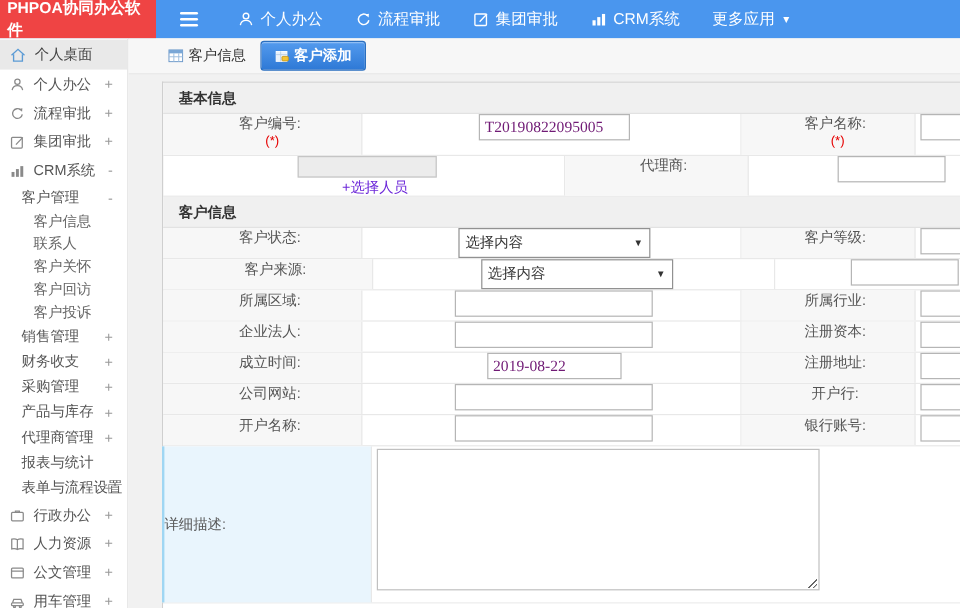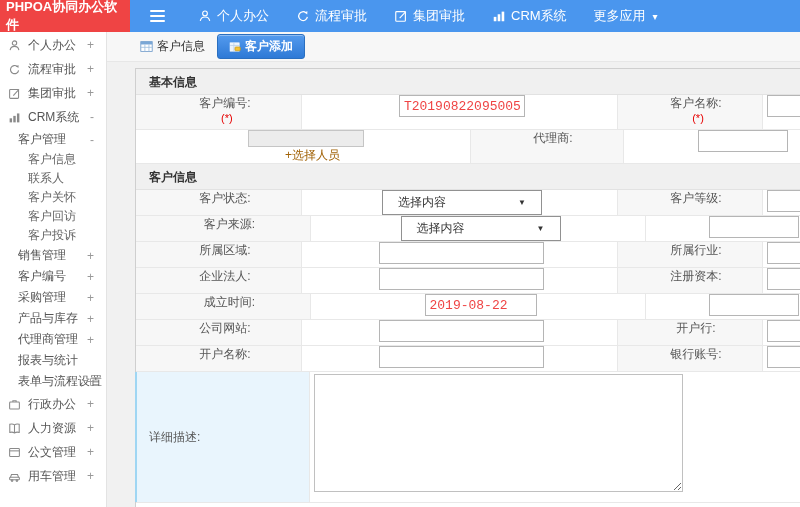--- a/index.html
+++ b/index.html
@@ -45,32 +45,32 @@
     font-weight:bold; color:#333; padding-left:13px; }
   .frow { display:flex; border-bottom:1px solid #e8e8e8; }
   .cell { display:flex; align-items:center;flex-direction:column; }
   .c-l1 { width:175px; background:#f7f7f7; border-right:1px solid #e8e8e8; padding-left:13px; }
   .c-f1 { width:335px; border-right:1px solid #e8e8e8; padding-left:5px; }
   .c-l2 { width:153px; background:#f7f7f7; border-right:1px solid #e8e8e8; padding-left:12px; }
   .c-f2 { flex:1; padding-left:4px; }
   .h35 { height:35px; } .h34 { height:34px; } .h26 { height:26px; }
   .req { color:#e60000; margin-left:4px; font-size:11px; }
 
-  .inp { height:22px; border:1px solid #b5b5b5; background:#fff; font-size:13px; color:#ef4444;
-    padding:0 4px; font-family:Liberation Mono, monospace; }
+  .inp { height:22px; border:1px solid #b5b5b5; background:#fff; font-size:13px; color:#701a75;
+    padding:0 4px; font-family:Liberation Serif, serif; }
   .w-code { width:126px; } .w-md { width:165px; } .w-date { width:112px; } .w-cut { width:90px; }
   .inp-dis { width:116px; height:24px; background:#ececec; border:1px solid #c5c5c5; }
-  .plink { color:#a16207; margin-left:14px; cursor:pointer; text-decoration:none; }
+  .plink { color:#6d28d9; margin-left:14px; cursor:pointer; text-decoration:none; }
   .sel { width:160px; height:30px; border:1px solid #919191; background:#fff; color:#333;
-    display:flex; align-items:center; justify-content:space-between; padding:0 15px; cursor:pointer; }
+    display:flex; align-items:center; justify-content:space-between; padding:0 5px; cursor:pointer; }
   .sel .arr { font-size:8px; color:#333; }
 
   .row-detail { border-bottom:1px solid #e8e8e8; display:flex; height:131px; }
   .c-detail { width:175px; background:#e9f5fd; border-right:1px solid #e8e8e8;
-    border-left:2px solid #9fd6f3; margin-left:-1px; display:flex; align-items:center; padding-left:12px; }
+    border-left:2px solid #9fd6f3; margin-left:-1px; display:flex; align-items:center; }
   .c-ta { flex:1; padding:2px 0 0 4px; }
   textarea.ta { width:369px; height:118px; border:1px solid #c0c0c0; resize:both; font-family:inherit; }
   .filler { height:8px; background:#fff; }
 
   .ic { display:block; }
 </style>
 </head>
 <body>
 
 <div class="topbar">
@@ -113,20 +113,27 @@
     <div class="nav-item">
       <span>更多应用</span>
       <span class="caret">▾</span>
     </div>
   </div>
 </div>
 
 <div class="shell">
 
   <div class="sidebar">
+    <div class="s-item s-active">
+      <svg class="ic" width="14" height="14" viewBox="0 0 16 16" fill="none" stroke="#5b9bd5" stroke-width="1.3">
+          <path d="M1.8 8L8 2.4 14.2 8"></path>
+          <path d="M3.8 7.2V13.6h8.4V7.2"></path>
+        </svg>
+      <span>个人桌面</span>
+    </div>
     <div class="s-item">
       <svg class="ic" width="13" height="13" viewBox="0 0 16 16" fill="none" stroke="#8a8a8a" stroke-width="1.3">
           <circle cx="8" cy="5" r="2.7"></circle>
           <path d="M2.6 13.6c.6-3.1 2.6-4.5 5.4-4.5s4.8 1.4 5.4 4.5"></path>
         </svg>
       <span>个人办公</span>
       <span class="tog">+</span>
     </div>
     <div class="s-item">
       <svg class="ic" width="13" height="13" viewBox="0 0 16 16" fill="none" stroke="#8a8a8a" stroke-width="1.4">
@@ -170,21 +177,21 @@
         <span>客户回访</span>
       </div>
     <div class="s-item s-lvl3">
         <span>客户投诉</span>
       </div>
     <div class="s-item s-lvl2">
         <span>销售管理</span>
         <span class="tog">+</span>
       </div>
     <div class="s-item s-lvl2">
-        <span>客户编号</span>
+        <span>财务收支</span>
         <span class="tog">+</span>
       </div>
     <div class="s-item s-lvl2">
         <span>采购管理</span>
         <span class="tog">+</span>
       </div>
     <div class="s-item s-lvl2">
         <span>产品与库存</span>
         <span class="tog">+</span>
       </div>
@@ -334,20 +341,21 @@
         <div class="cell c-f2">
             <input class="inp w-cut" type="text" style="">
           </div>
       </div>
 
       <div class="frow h26">
         <div class="cell c-l1">成立时间:</div>
         <div class="cell c-f1">
             <input class="inp w-date" type="text" value="2019-08-22" style="">
           </div>
+        <div class="cell c-l2">注册地址:</div>
         <div class="cell c-f2">
             <input class="inp w-cut" type="text" style="">
           </div>
       </div>
 
       <div class="frow h26">
         <div class="cell c-l1">公司网站:</div>
         <div class="cell c-f1">
             <input class="inp w-md" type="text" style="">
           </div>

